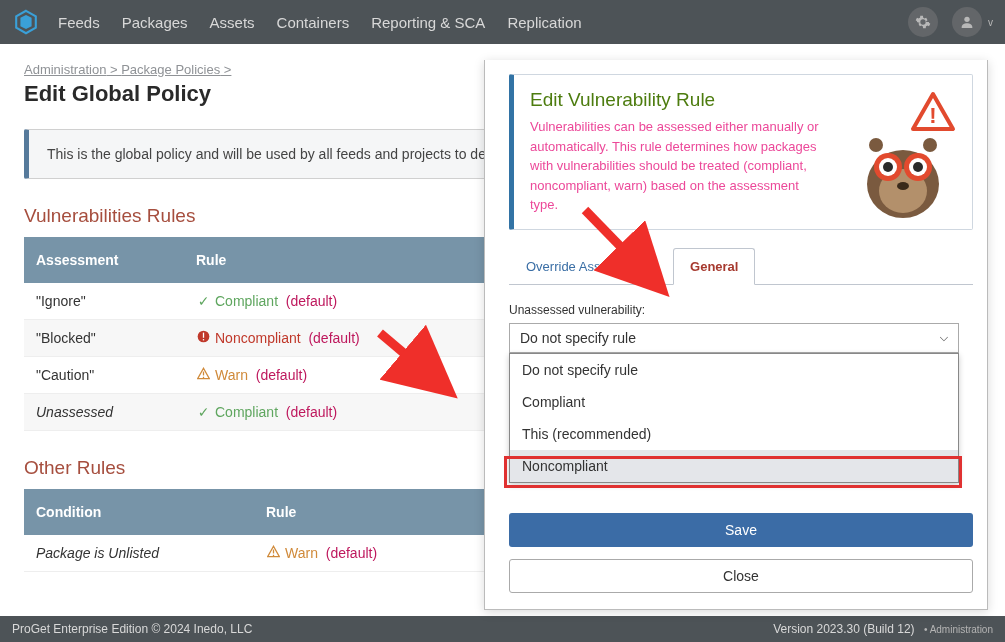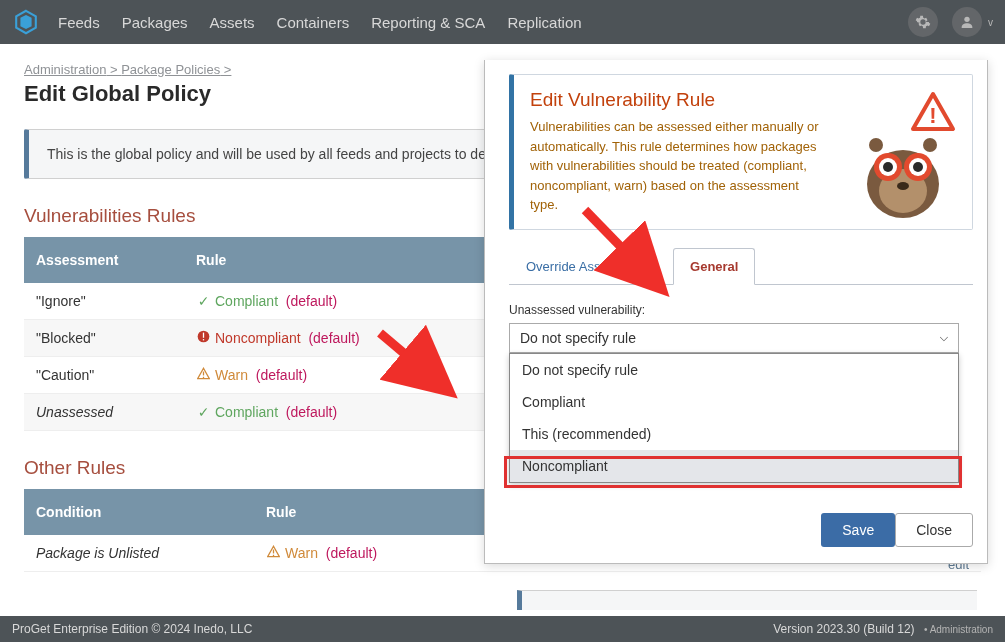--- a/index.html
+++ b/index.html
@@ -27,36 +27,36 @@
 .default-label { color: #be185d; }
 .edit-link { color: #5f7b93; font-size: 13px; cursor: pointer; float: right; }
 .assessment-cell { color: #333; }
 .assessment-cell.italic { font-style: italic; }
 .footer { position: absolute; bottom: 0; left: 0; right: 0; background: #4d5357; color: #d8d8d8; height: 26px; display: flex; align-items: center; padding: 0 12px; font-size: 12px; justify-content: space-between; text-align: center; }
 .footer-right span { margin-left: 6px; }
 .admin-label { color: #b4b4b4; font-size: 10px; }
 
 .modal { position: absolute; top: 60px; left: 484px; width: 504px; background: #fff; border: 1px solid #bbb; border-top: none; box-shadow: 0 2px 10px rgba(0,0,0,0.15); padding: 14px 14px 16px 24px; }
 .modal-card { border: 1px solid #cfd7e0; border-left: 5px solid #3273a5; background: #fff; padding: 14px 16px; border-radius: 2px; margin-bottom: 18px; position: relative; min-height: 150px; }
-.modal-title { font-size: 19px; color: #c2410c; font-weight: 400; margin-bottom: 6px; }
-.modal-desc { font-size: 13px; color: #a16207; line-height: 1.5; max-width: 300px; }
+.modal-title { font-size: 19px; color: #4d7c0f; font-weight: 400; margin-bottom: 6px; }
+.modal-desc { font-size: 13px; color: #ec4899; line-height: 1.5; max-width: 300px; }
 .otter { position: absolute; right: 14px; top: 14px; }
 
 .tabs { border-bottom: 1px solid #c0c6cf; display: flex; margin-bottom: 18px; }
 .tab { padding: 10px 16px; font-size: 13px; cursor: pointer; color: #3a6ea5; border: 1px solid transparent; margin-bottom: -1px; }
 .tab.active { color: #a6392e; font-weight: 600; border: 1px solid #c0c6cf; border-bottom: 1px solid #fff; background: #fff; border-top-left-radius: 3px; border-top-right-radius: 3px; }
 
 .form-label { font-size: 12px; font-weight: 400; color: #333; margin-bottom: 6px; display: block; }
 .select-box { width: 450px; border: 1px solid #aaa; padding: 6px 10px; font-size: 14px; color: #333; background: #fff; display: flex; justify-content: space-between; align-items: center; cursor: pointer; }
 .dropdown { width: 450px; border: 1px solid #888; background: #fff; box-shadow: 0 2px 6px rgba(0,0,0,0.2); position: relative; }
 .dropdown-item { padding: 8px 12px; font-size: 14px; color: #333; cursor: pointer; }
 .dropdown-item.highlighted { background: #e4e6ea; }
 .highlight-box { position: absolute; border: 3px solid #e03131; pointer-events: none; }
 
-.modal-buttons { display: flex; justify-content: flex-end; margin-top: 30px; }
+.modal-buttons { display: flex; gap: 12px; margin-top: 30px; flex-direction: column; }
 .btn { padding: 8px 20px; font-size: 14px; border-radius: 3px; cursor: pointer; border: 1px solid transparent; }
 .btn-primary { background: #3b6ca6; color: #fff; }
 .btn-secondary { background: #fff; border: 1px solid #aaa; color: #333; }
 
 .arrow { position: absolute; pointer-events: none; }
 .partial-card { position: absolute; left: 517px; top: 590px; width: 460px; border-left: 5px solid #567a9b; border-top: 1px solid #d0d0d0; height: 20px; background: #f5f6f7; }
 </style>
 </head>
 <body>
 

